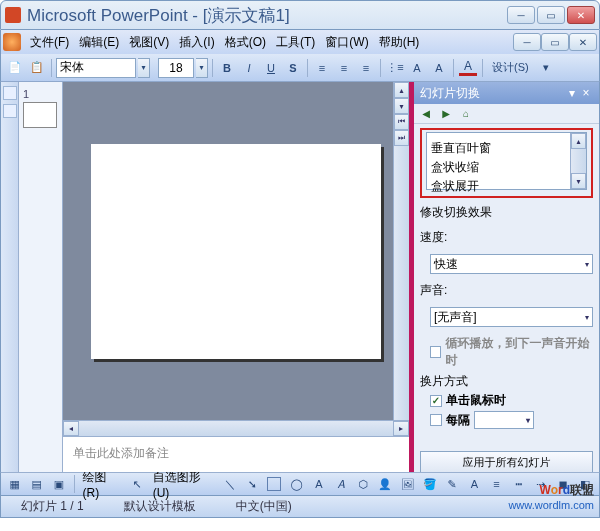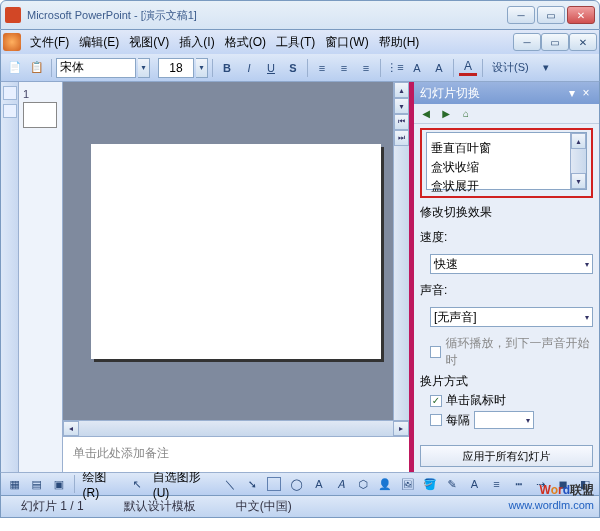--- a/index.html
+++ b/index.html
@@ -1,19 +1,19 @@
 <!DOCTYPE html>
 <html><head>
 <meta charset="utf-8">
 <style>
 * { box-sizing: border-box; margin: 0; padding: 0; font-family: "Microsoft YaHei", SimSun, sans-serif; font-size: 12px; }
 body { width: 600px; height: 531px; overflow: hidden; background: #fff; position: relative; }
 .titlebar { height: 30px; background: linear-gradient(#e8f0f8,#d6e4f4); border: 1px solid #7a9ac0; display: flex; align-items: center; padding: 0 4px; border-radius: 6px 6px 0 0; }
 .titlebar .icon { width: 16px; height: 16px; background: #d24726; margin-right: 6px; border-radius: 2px; }
-.titlebar .title { flex: 1; color: #3b5b8c; font-size: 11px; }
+.titlebar .title { flex: 1; color: #3b5b8c; font-size: 17px; }
 .winbtns { display: flex; gap: 2px; }
 .winbtn { width: 28px; height: 18px; border: 1px solid #8aa6c6; border-radius: 3px; background: linear-gradient(#f4f8fc,#d0e0f0); display: flex; align-items: center; justify-content: center; color: #2b4a73; font-size: 10px; }
 .winbtn.close { background: linear-gradient(#f0a0a0,#d05050); color: #fff; border-color: #a04040; }
 .menubar { height: 24px; background: linear-gradient(#e0e8f8,#c4d6f4); border-left: 1px solid #7a9ac0; border-right: 1px solid #7a9ac0; display: flex; align-items: center; padding: 0 2px; }
 .office-btn { width: 18px; height: 18px; background: radial-gradient(#ffb060,#d06020); border-radius: 3px; margin-right: 4px; }
 .menuitem { padding: 2px 5px; cursor: default; }
 .toolbar { height: 28px; background: linear-gradient(#dde8f8,#b8cef0); border-left: 1px solid #7a9ac0; border-right: 1px solid #7a9ac0; border-bottom: 1px solid #8fa8cc; display: flex; align-items: center; padding: 0 4px; gap: 2px; }
 .tbtn { width: 20px; height: 20px; border: 1px solid transparent; display: flex; align-items: center; justify-content: center; font-size: 11px; color: #2a4a7a; }
 .sep { width: 1px; height: 18px; background: #9ab0d0; margin: 0 2px; }
 .fontbox { width: 80px; height: 20px; background: #fff; border: 1px solid #8aa6c6; padding: 0 3px; display: flex; align-items: center; }
@@ -45,24 +45,24 @@
 .redbox { border: 2px solid #d02020; padding: 2px 4px 6px; margin-bottom: 6px; }
 .translist { background: #fff; border: 1px solid #8aa6c6; height: 58px; display: flex; }
 .translist .items { flex: 1; padding: 6px 4px; }
 .translist .items div { padding: 1px 0; }
 .translist .sb { width: 16px; background: linear-gradient(to right,#e0e8f4,#c8d8ec); border-left: 1px solid #9ab0d0; display: flex; flex-direction: column; }
 .translist .sb .b { height: 16px; border: 1px solid #9ab0d0; background: linear-gradient(#f0f4fa,#d0e0f0); font-size: 8px; display: flex; align-items: center; justify-content: center; color: #336; }
 .field { display: flex; align-items: center; margin: 8px 0; gap: 4px; }
 .field label { width: 34px; }
 .select { flex: 1; height: 20px; background: #fff; border: 1px solid #8aa6c6; display: flex; align-items: center; padding: 0 3px; }
 .select .ar { margin-left: auto; font-size: 8px; color: #336; }
-.chk { display: flex; align-items: center; gap: 4px; margin: 2px 0 2px 10px; }
+.chk { display: flex; align-items: center; gap: 4px; margin: 2px 0 2px 10px; font-weight: bold; }
 .chk .box { width: 12px; height: 12px; background: #fff; border: 1px solid #8aa6c6; display: flex; align-items: center; justify-content: center; font-size: 10px; color: #2a6a2a; }
 .sub { margin-left: 26px; color: #888; }
-.btnrow { display: flex; gap: 4px; margin: 16px 0; }
+.btnrow { display: flex; gap: 4px; margin: 22px 0; }
 .pbtn { flex: 1; height: 22px; border: 1px solid #8aa6c6; background: linear-gradient(#f8faff,#e0e8f4); display: flex; align-items: center; justify-content: center; padding: 0 4px; font-size: 11px; }
 .pbtn.full { width: 100%; }
 .drawbar { height: 24px; background: linear-gradient(#dde8f8,#b8cef0); border: 1px solid #7a9ac0; border-top-color: #9ab0d0; display: flex; align-items: center; padding: 0 4px; gap: 3px; }
 .statusbar { height: 22px; background: linear-gradient(#dde8f8,#c0d4f0); border: 1px solid #7a9ac0; border-top: none; display: flex; align-items: center; padding: 0 20px; gap: 40px; font-size: 11px; color: #334; }
 .watermark { position: absolute; right: 6px; bottom: 20px; text-align: right; pointer-events: none; }
 .watermark .l1 { font-size: 18px; font-weight: bold; }
 .watermark .l1 .r { color: #d03020; } .watermark .l1 .o { color: #e08020; } .watermark .l1 .b { color: #2050c0; }
 .watermark .l2 { font-size: 11px; color: #2060c0; }
 .spacer { flex: 1; }
 .shape { width: 14px; height: 14px; border: 1px solid #6080b0; }

